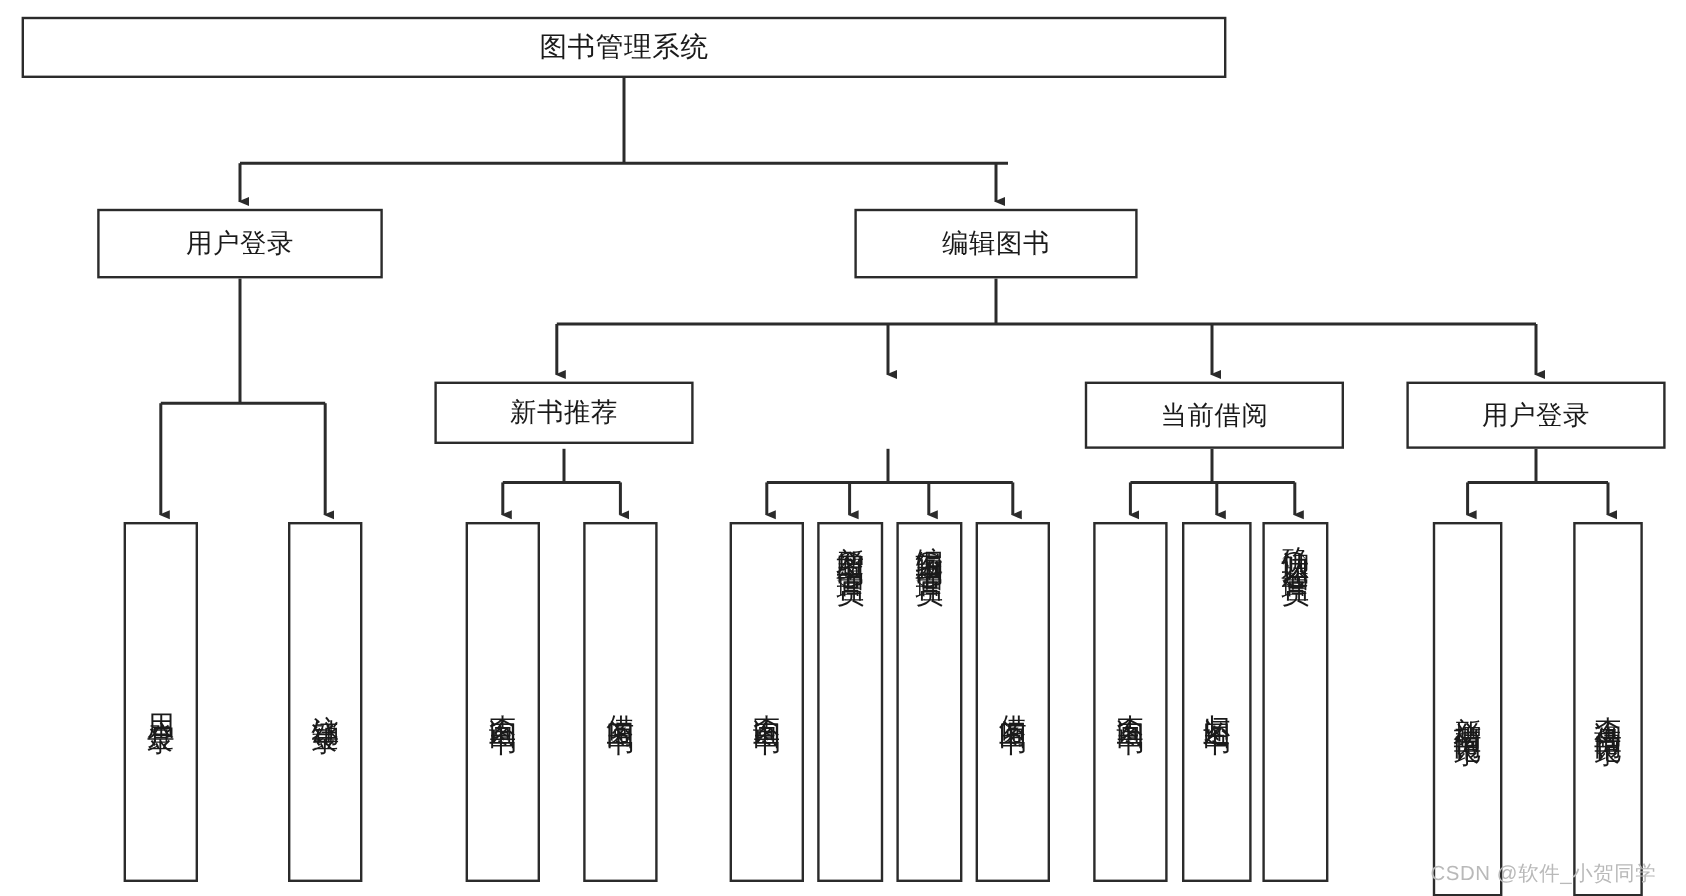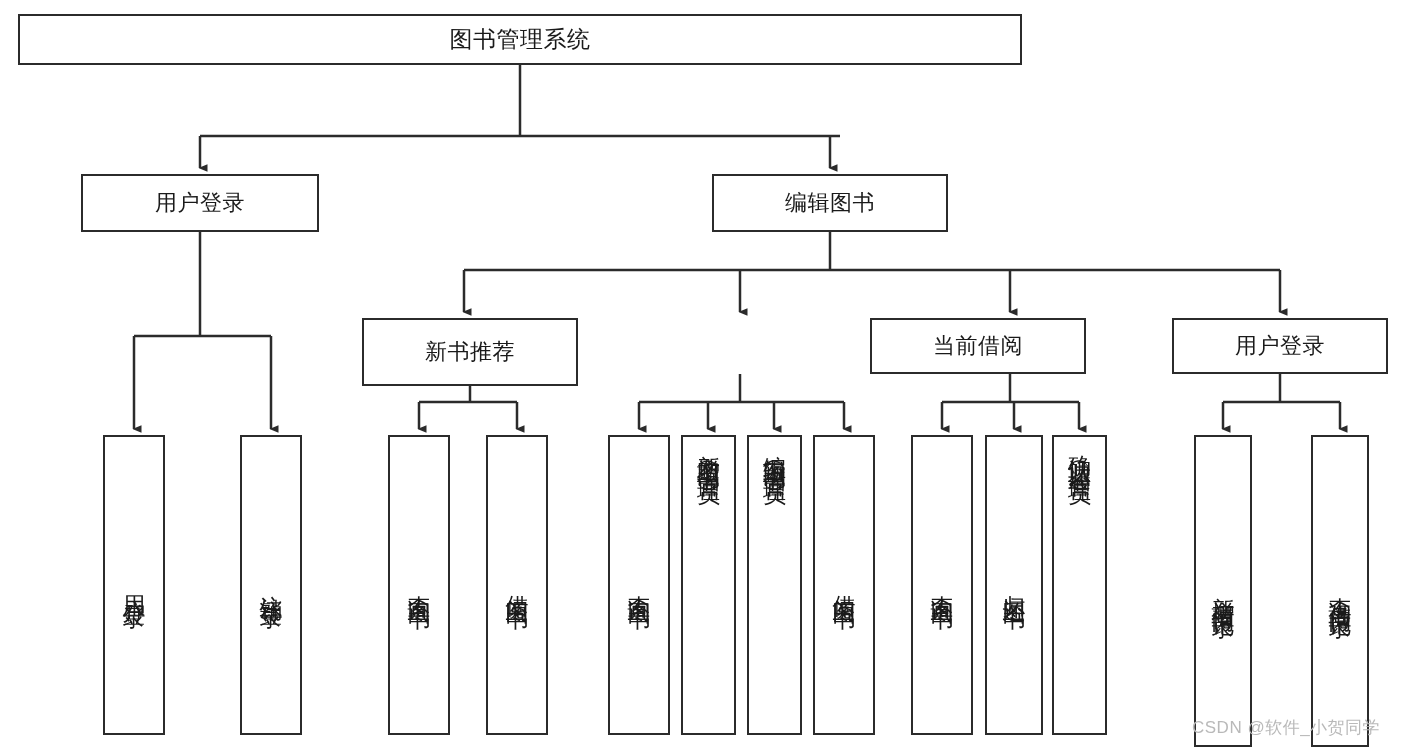--- a/index.html
+++ b/index.html
@@ -137,24 +137,24 @@
     <span class="label">图书管理系统</span>
   </div>
 
   <div class="node horiz" style="left:81px; top:174px; width:238px; height:58px;">
     <span class="label">用户登录</span>
   </div>
   <div class="node horiz" style="left:712px; top:174px; width:236px; height:58px;">
     <span class="label">编辑图书</span>
   </div>
 
-  <div class="node horiz" style="left:362px; top:318px; width:216px; height:68px;">
+  <div class="node horiz" style="left:362px; top:318px; width:216px; height:52px;">
     <span class="label">新书推荐</span>
   </div>
-  <div class="node horiz" style="left:870px; top:318px; width:216px; height:56px;">
+  <div class="node horiz" style="left:904px; top:318px; width:216px; height:56px;">
     <span class="label">当前借阅</span>
   </div>
   <div class="node horiz" style="left:1172px; top:318px; width:216px; height:56px;">
     <span class="label">用户登录</span>
   </div>
 
   <div class="node vert centered" style="left:103px; top:435px; width:62px; height:300px;">
     <span class="label">用户登录</span>
   </div>
   <div class="node vert centered" style="left:240px; top:435px; width:62px; height:300px;">

